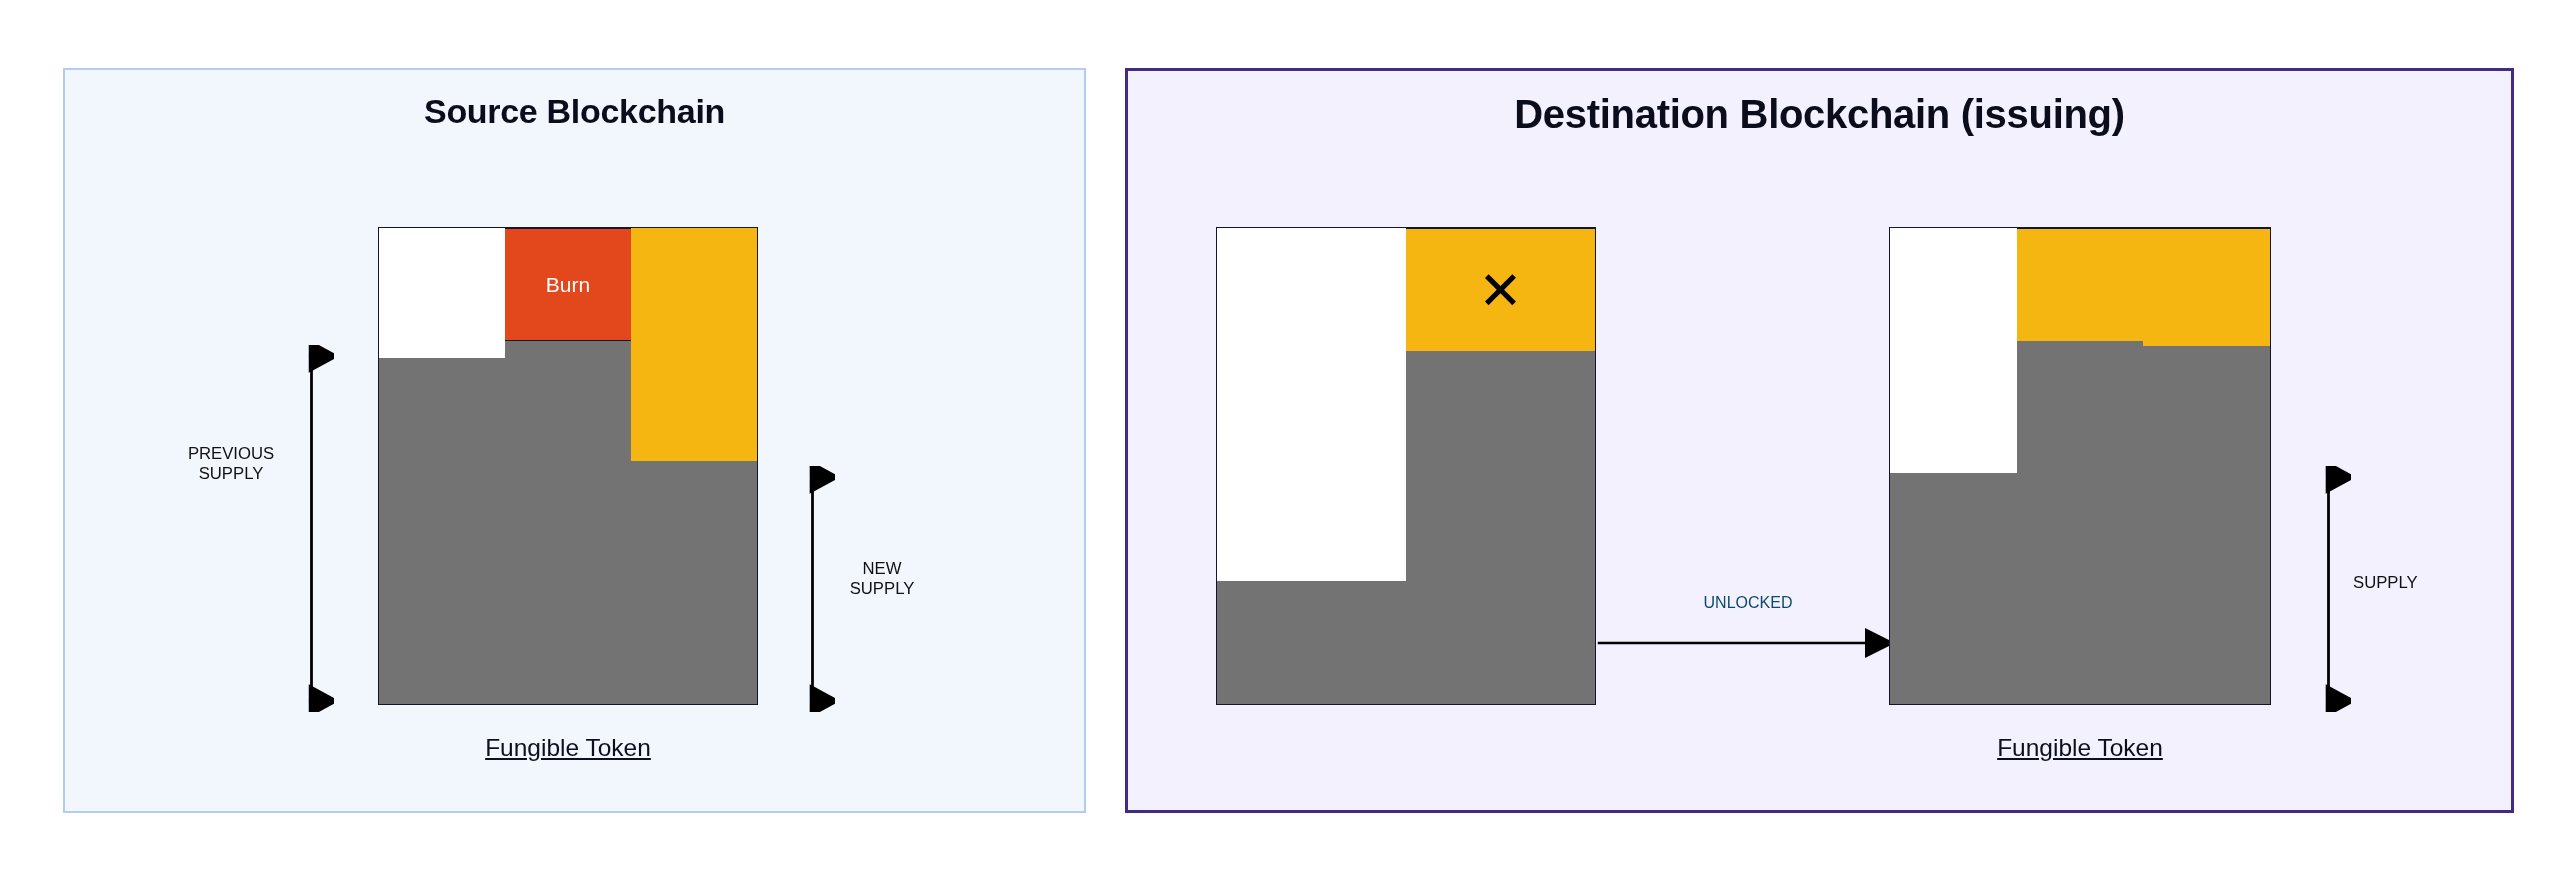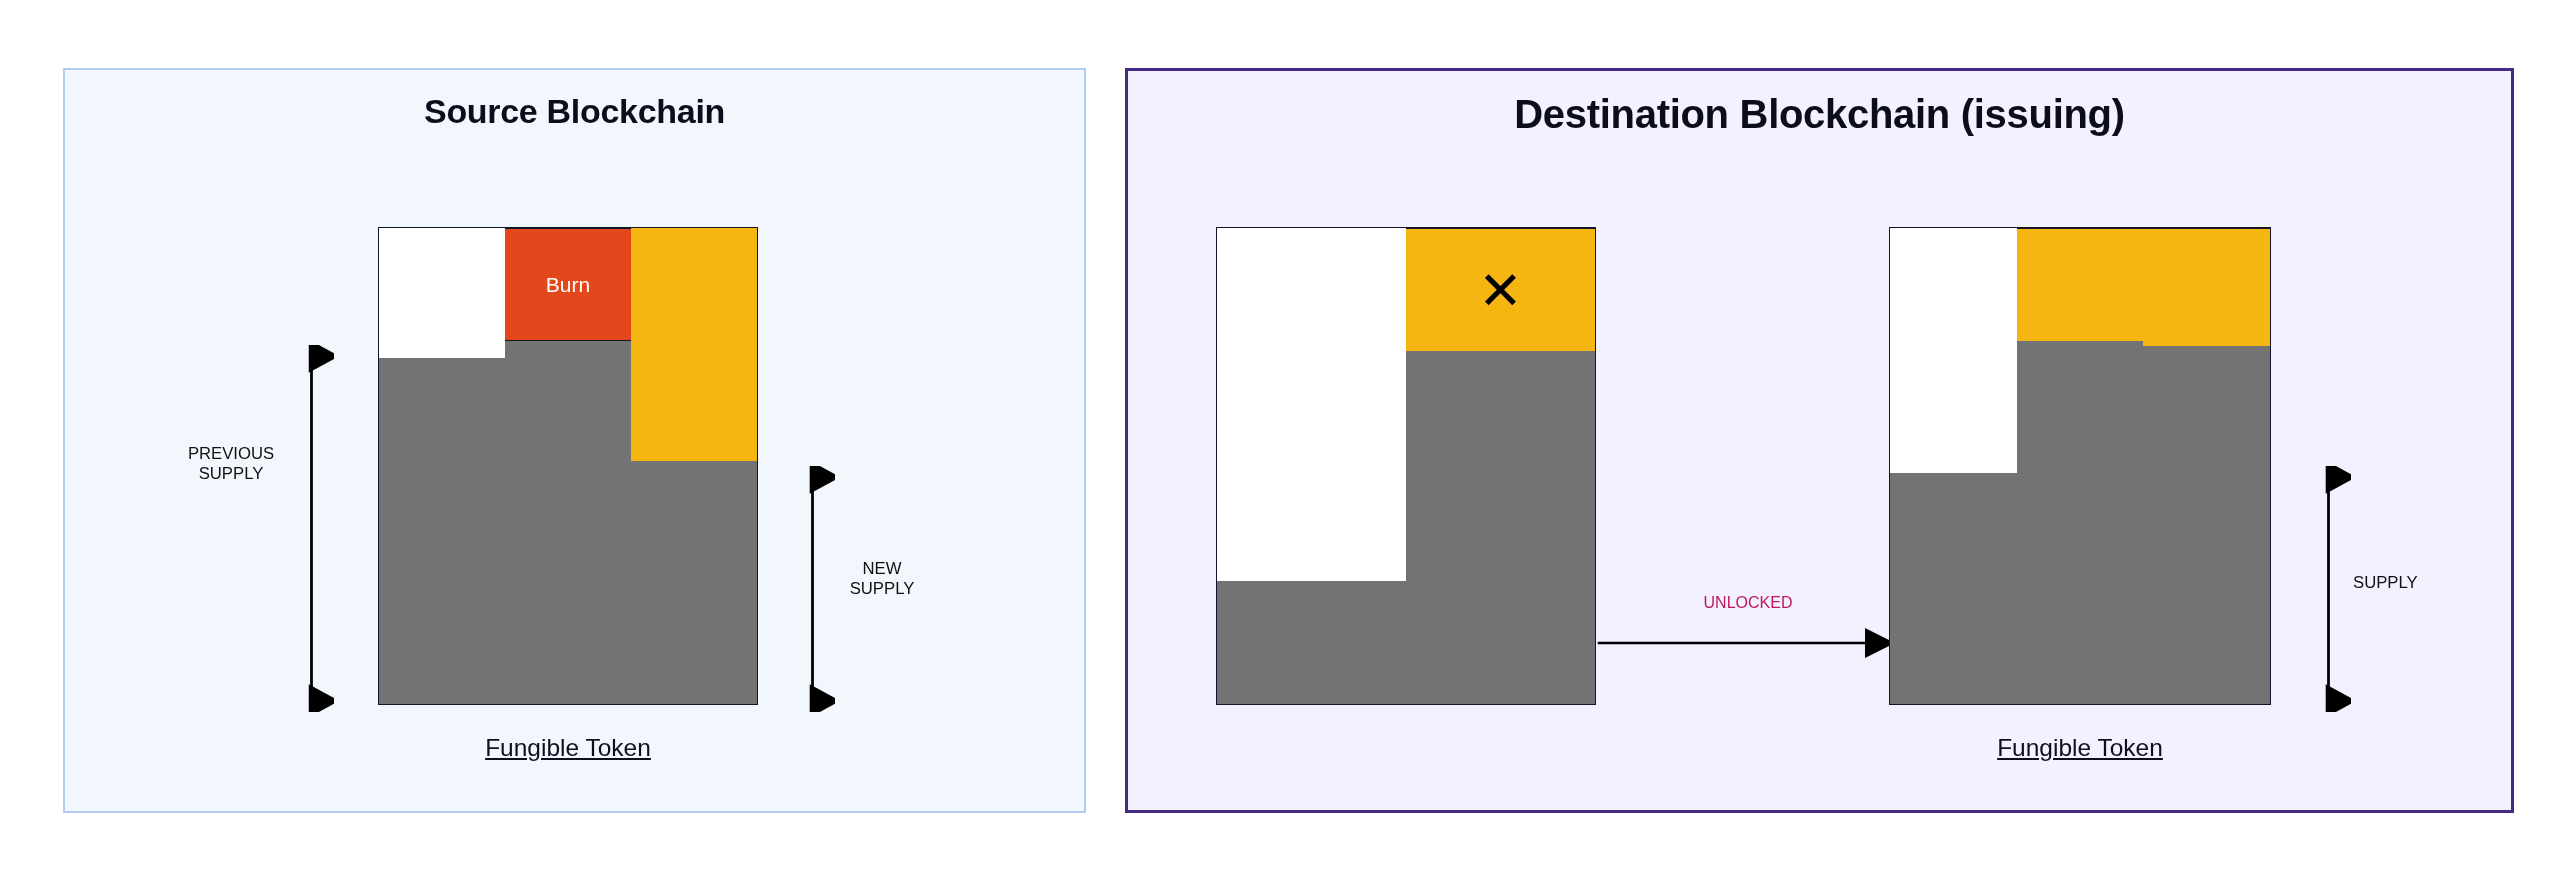--- a/index.html
+++ b/index.html
@@ -166,21 +166,21 @@
     white-space: pre-line;
   }
 
   
   .harrow {
     position: absolute;
   }
   .flow-label {
     position: absolute;
     font-size: 16px;
-    color: #be185d;
+    color: #0c4a6e;
     text-align: center;
     white-space: nowrap;
   }
 </style>
 </head>
 <body>
 
 <div id="canvas">
 
   <div class="panel" id="panel-source"></div>

